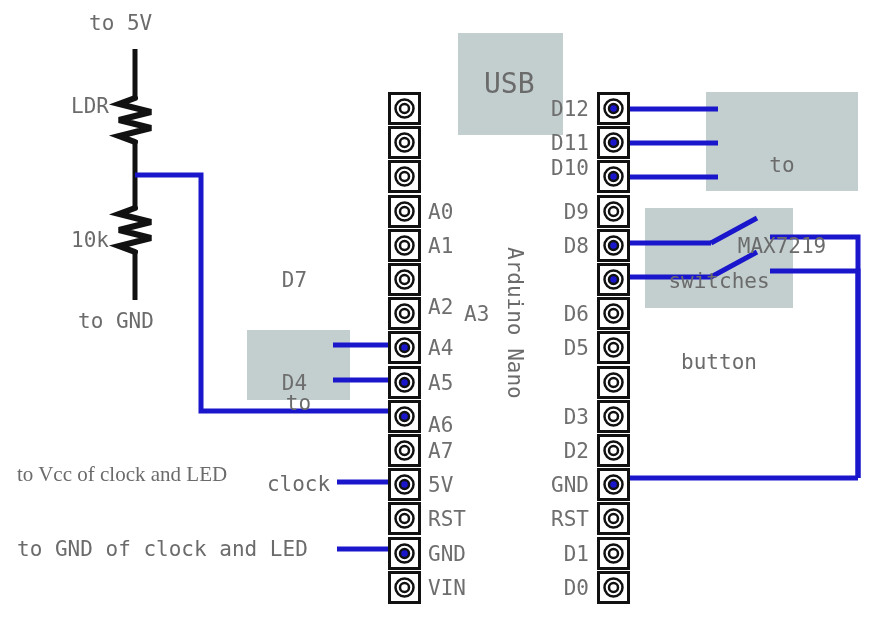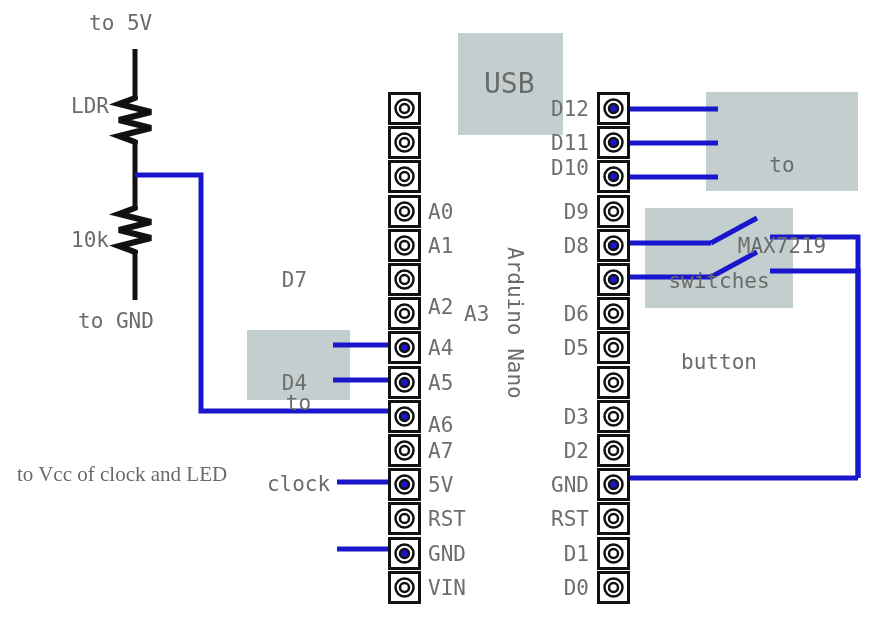--- a/index.html
+++ b/index.html
@@ -310,20 +310,21 @@
   <div class="txt freelabel" style="left:89px; top:13px;">to 5V</div>
 
   <div class="txt freelabel" style="left:71px; top:96px;">LDR</div>
 
   <div class="txt freelabel" style="left:71px; top:230px;">10k</div>
 
   <div class="txt freelabel" style="left:78px; top:311px;">to GND</div>
 
   <div class="txt freelabel" style="left:17px; top:464px;font-family:Liberation Serif, serif;">to Vcc of clock and LED</div>
 
+  <div class="txt freelabel" style="left:17px; top:539px;">to GND of clock and LED</div>
 
   <div class="txt" style="left:484px; top:70px; font-size:28px; color:#6b6b6b;">USB</div>
 
   <div class="vert" style="left:527px; top:247px;">Arduino Nano</div>
 
   <div class="labelbox-inner" style="left:247px; top:336px; width:103px;">
     <div>to</div>
     <div>clock</div>
   </div>
 

